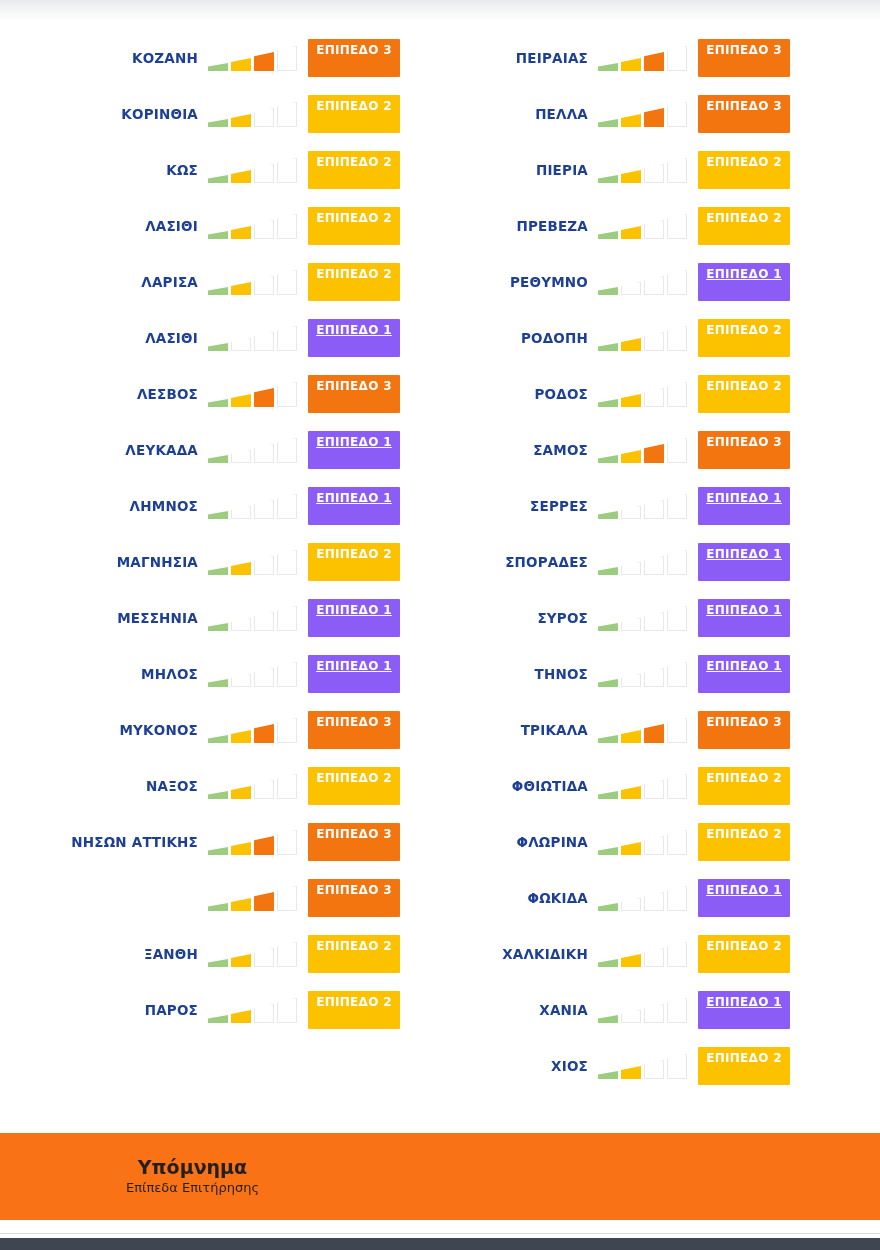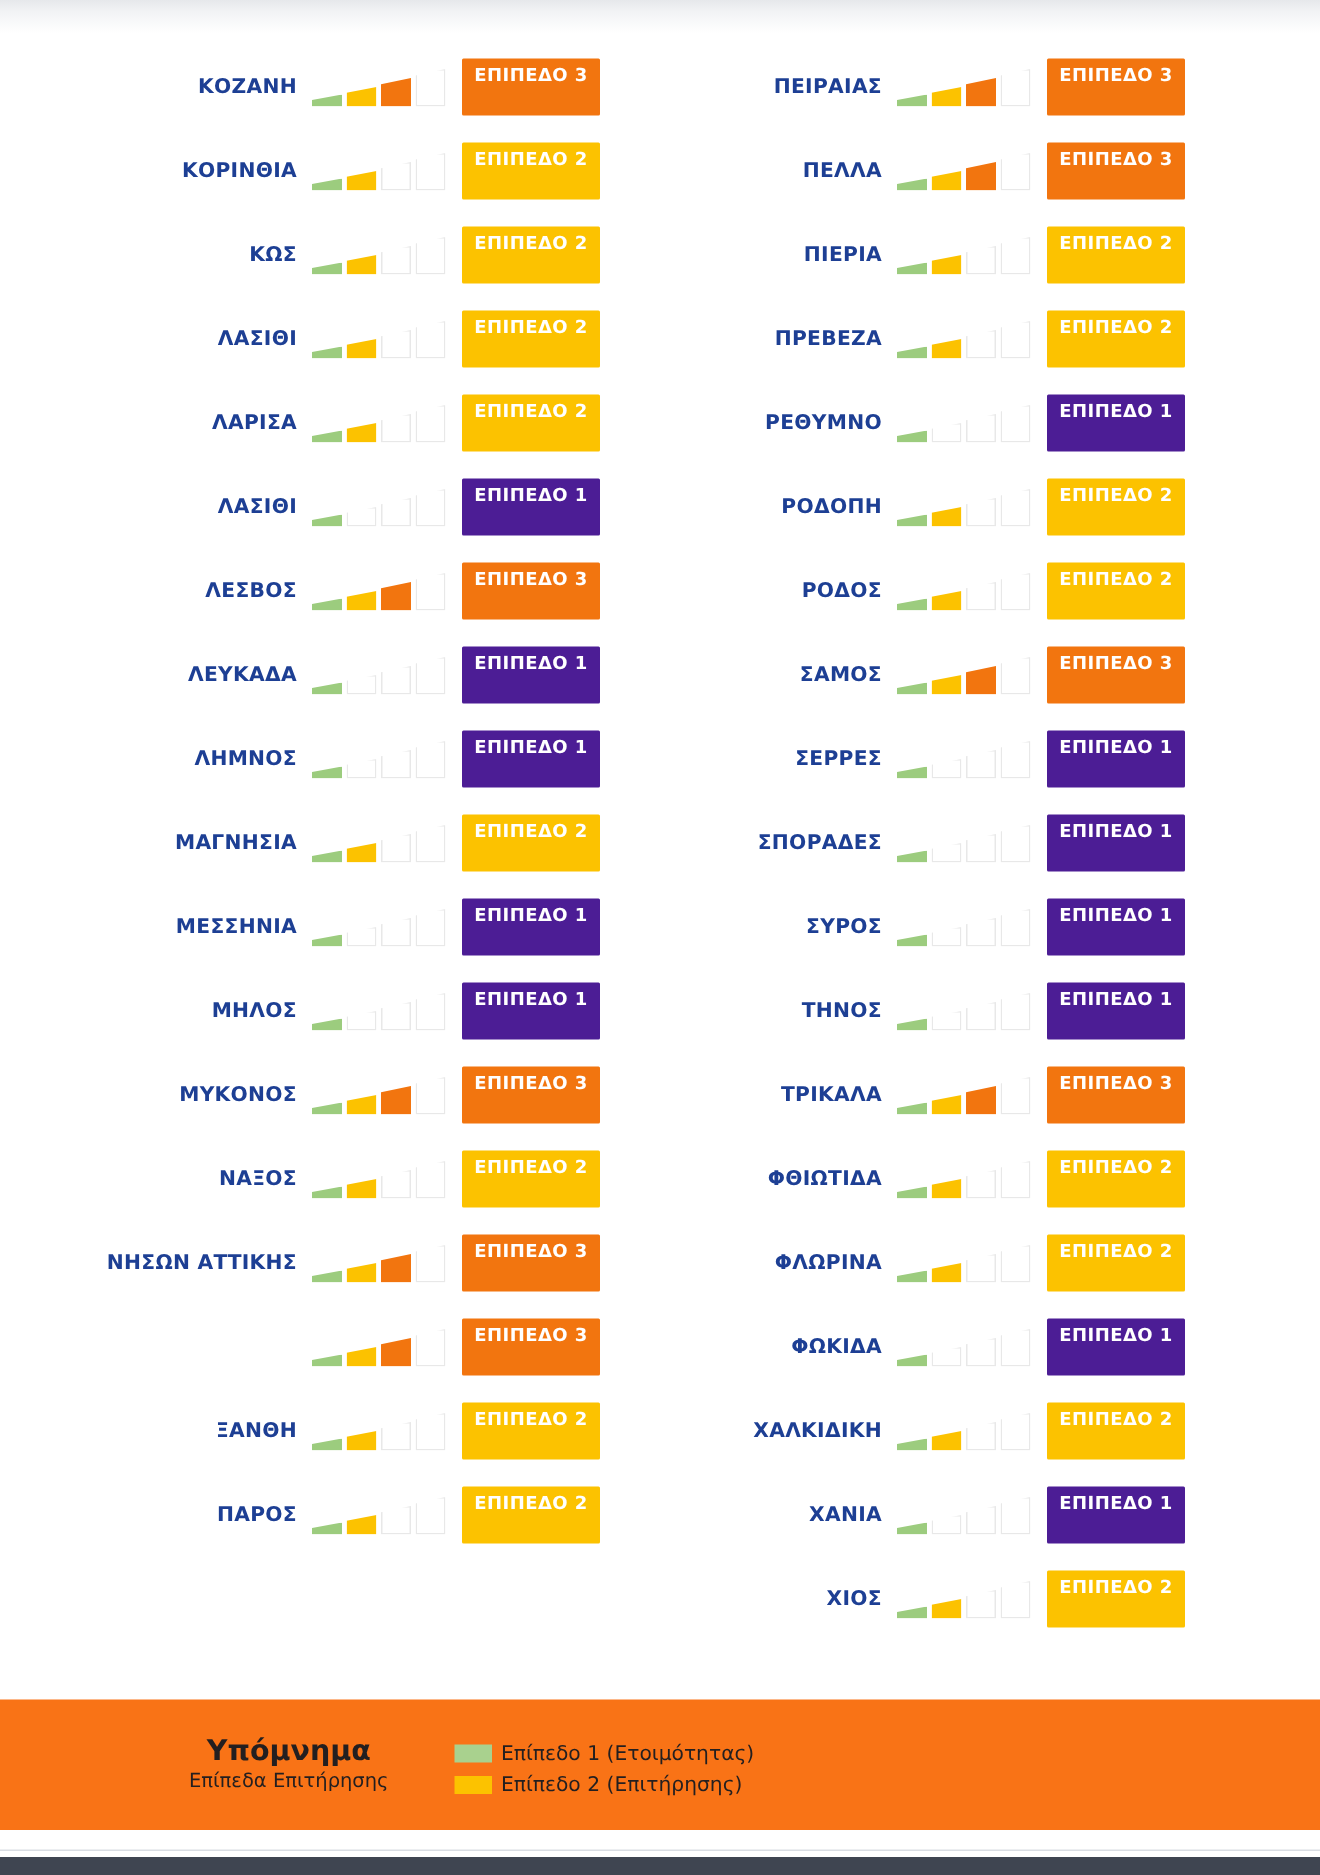--- a/index.html
+++ b/index.html
@@ -103,21 +103,21 @@
     width: 92px;
     height: 38px;
     line-height: 22px;
     text-align: center;
     color: #ffffff;
     font-weight: bold;
     font-size: 12px;
     letter-spacing: 0.3px;
     border-radius: 1px;
   }
-  .badge.lv1 { background: #4c1d95; }
+  .badge.lv1 { background: #8b5cf6; text-decoration: underline; }
   .badge.lv2 { background: #fcc200; }
   .badge.lv3 { background: #f2750f; }
 
   
   .legend {
     position: absolute;
     left: 0;
     top: 1133px;
     width: 880px;
     height: 87px;
@@ -872,27 +872,17 @@
 
 <div class="legend-divider"></div>
 
 <div class="legend">
   <div class="legend-inner">
     <div class="legend-title">
       <span class="t1">Υπόμνημα</span>
       <span class="t2">Επίπεδα Επιτήρησης</span>
     </div>
     <div class="legend-cols">
-      <div class="legend-col" id="legend-col-1">
-          <div class="legend-item">
-            <span class="swatch lv1"></span>
-            <span class="legend-label">Επίπεδο 1 (Ετοιμότητας)</span>
-          </div>
-          <div class="legend-item">
-            <span class="swatch lv2"></span>
-            <span class="legend-label">Επίπεδο 2 (Επιτήρησης)</span>
-          </div>
-        </div>
     </div>
   </div>
 </div>
 
 <div class="footer-bar"></div>
 
 </body></html>

